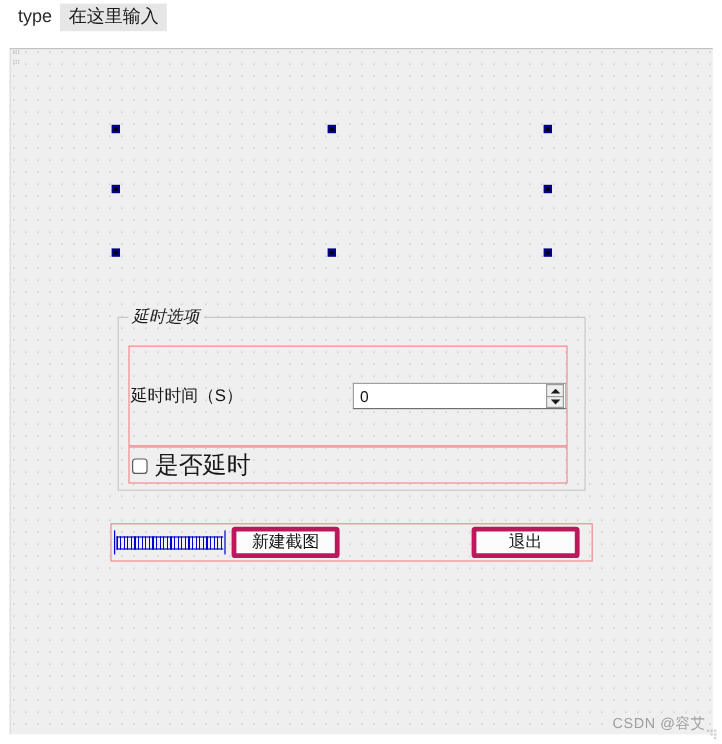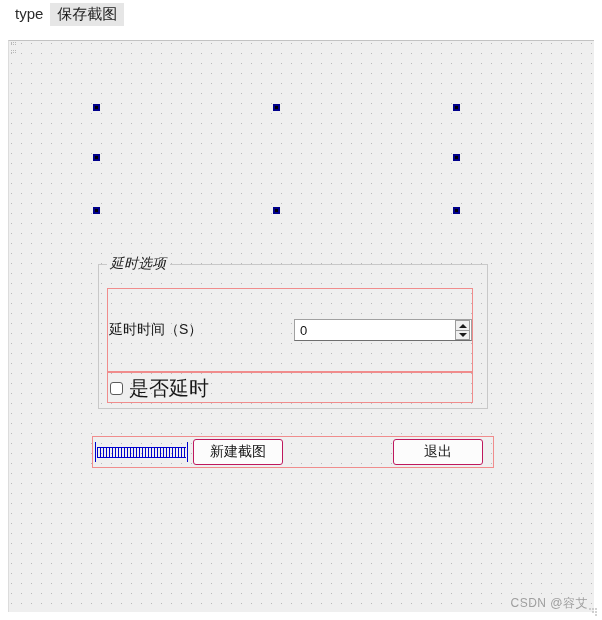--- a/index.html
+++ b/index.html
@@ -241,21 +241,21 @@
     background: #0000cd;
   }
   .spacer .spring::before { top: 0; }
   .spacer .spring::after  { bottom: 0; }
 
   .btn {
     position: absolute;
     top: 439px;
     height: 26px;
     background: #fcfcfc;
-    border: 1px solid #be185d;
+    border: 4px solid #be185d;
     border-radius: 3px;
     box-sizing: border-box;
     font-size: 14px;
     color: #141414;
     display: flex;
     align-items: center;
     justify-content: center;
     white-space: nowrap;
     font-family: "Liberation Sans", "DejaVu Sans", sans-serif;
     padding: 0;
@@ -286,21 +286,21 @@
     background: #b5b5b5;
   }
 </style>
 </head>
 <body>
 
 <div id="app">
 
   <div class="menubar">
     <div class="mb-item label-only">type</div>
-    <div class="mb-item placeholder">保存截图</div>
+    <div class="mb-item placeholder">在这里输入</div>
   </div>
 
   <div class="canvas">
 
     <div class="grip">
       <i style="left:0px;  top:1px;"></i>
       <i style="left:2px;  top:1px;"></i>
       <i style="left:4px;  top:1px;"></i>
       <i style="left:0px;  top:3px;"></i>
       <i style="left:2px;  top:3px;"></i>

